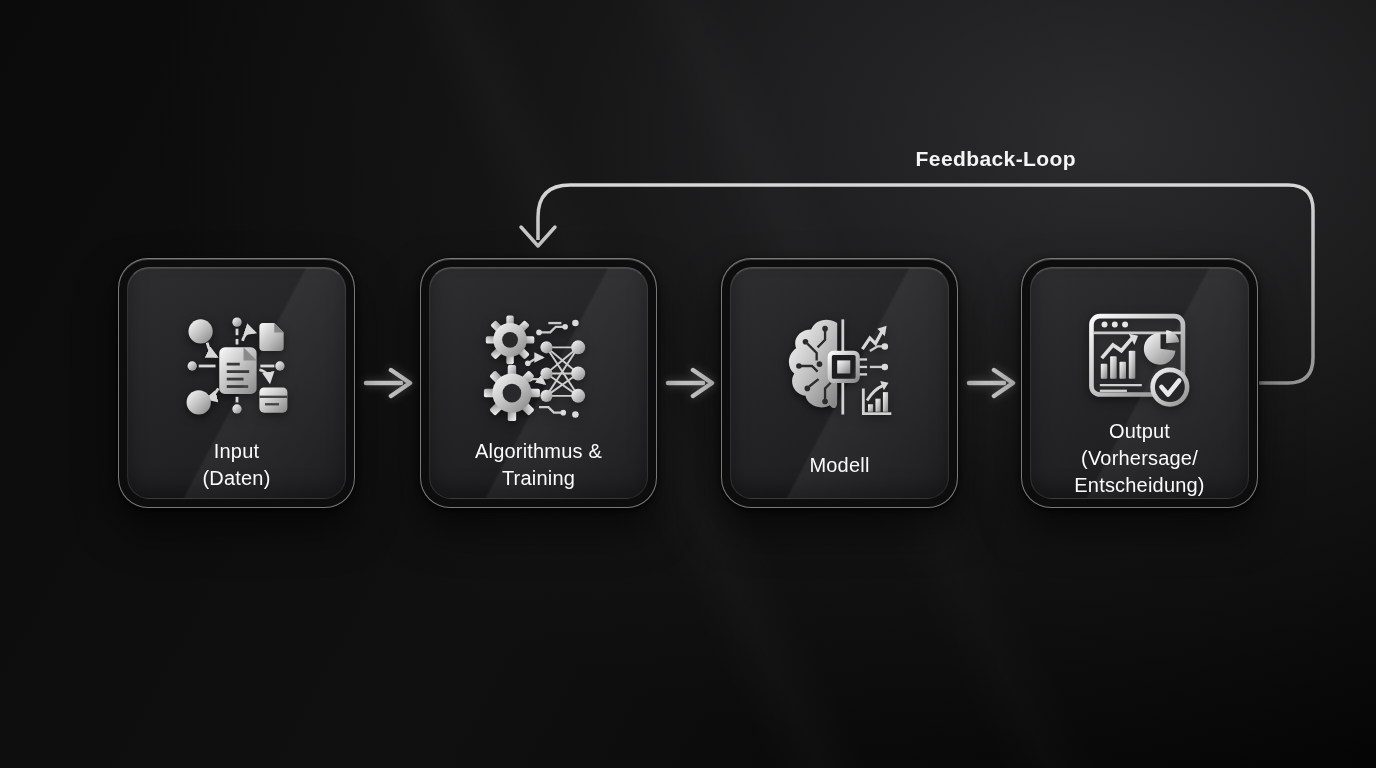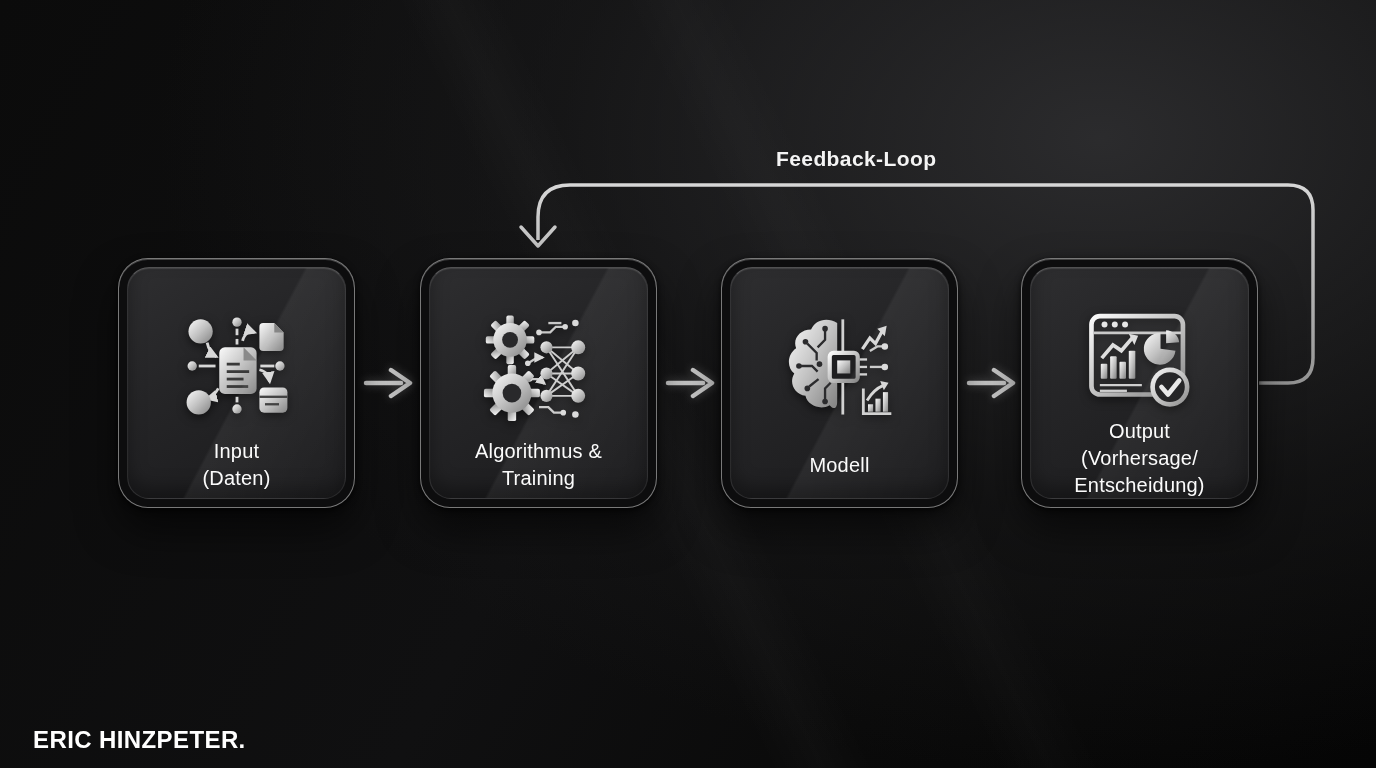--- a/index.html
+++ b/index.html
@@ -13,21 +13,21 @@
   }
   .canvas::before {
     content:""; position:absolute; inset:0; pointer-events:none;
     background:
       linear-gradient(64deg, transparent 44%, rgba(255,255,255,.018) 47%, transparent 50%),
       linear-gradient(64deg, transparent 57%, rgba(255,255,255,.014) 60%, transparent 63%);
   }
   #connector-layer { position:absolute; left:0; top:0; }
   .flow-glow { filter:drop-shadow(0 0 5px rgba(255,255,255,.25)); }
   .feedback-label {
-    position:absolute; left:776px; top:147px; width:300px; text-align:left;
+    position:absolute; left:776px; top:147px; width:300px; text-align:right;
     color:#f4f4f4; font-size:21px; font-weight:600; letter-spacing:.4px;
   }
   .node {
     position:absolute; top:258px; width:237px; height:250px; border-radius:30px;
     border:1px solid rgba(200,200,200,.58); background:#0d0d0e;
     box-shadow:0 22px 40px rgba(0,0,0,.55), 0 2px 6px rgba(0,0,0,.8), inset 0 1px 0 rgba(255,255,255,.22);
   }
   .node-inner {
     position:absolute; inset:8px; border-radius:22px; overflow:hidden;
     background:linear-gradient(150deg, #2e2e30 0%, #252527 40%, #1a1a1c 100%);
@@ -308,14 +308,13 @@
         <path d="M83 89 l7 8 l12 -15" stroke="#e8e8e8" stroke-width="5" fill="none" stroke-linecap="round" stroke-linejoin="round"></path>
       </svg>
       <div class="node-label">
         <span class="lbl">Output</span>
         <span class="lbl">(Vorhersage/</span>
         <span class="lbl">Entscheidung)</span>
       </div>
     </div>
   </div>
 
-  <div class="watermark">ERIC HINZPETER.</div>
 </div>
 
 </body></html>

